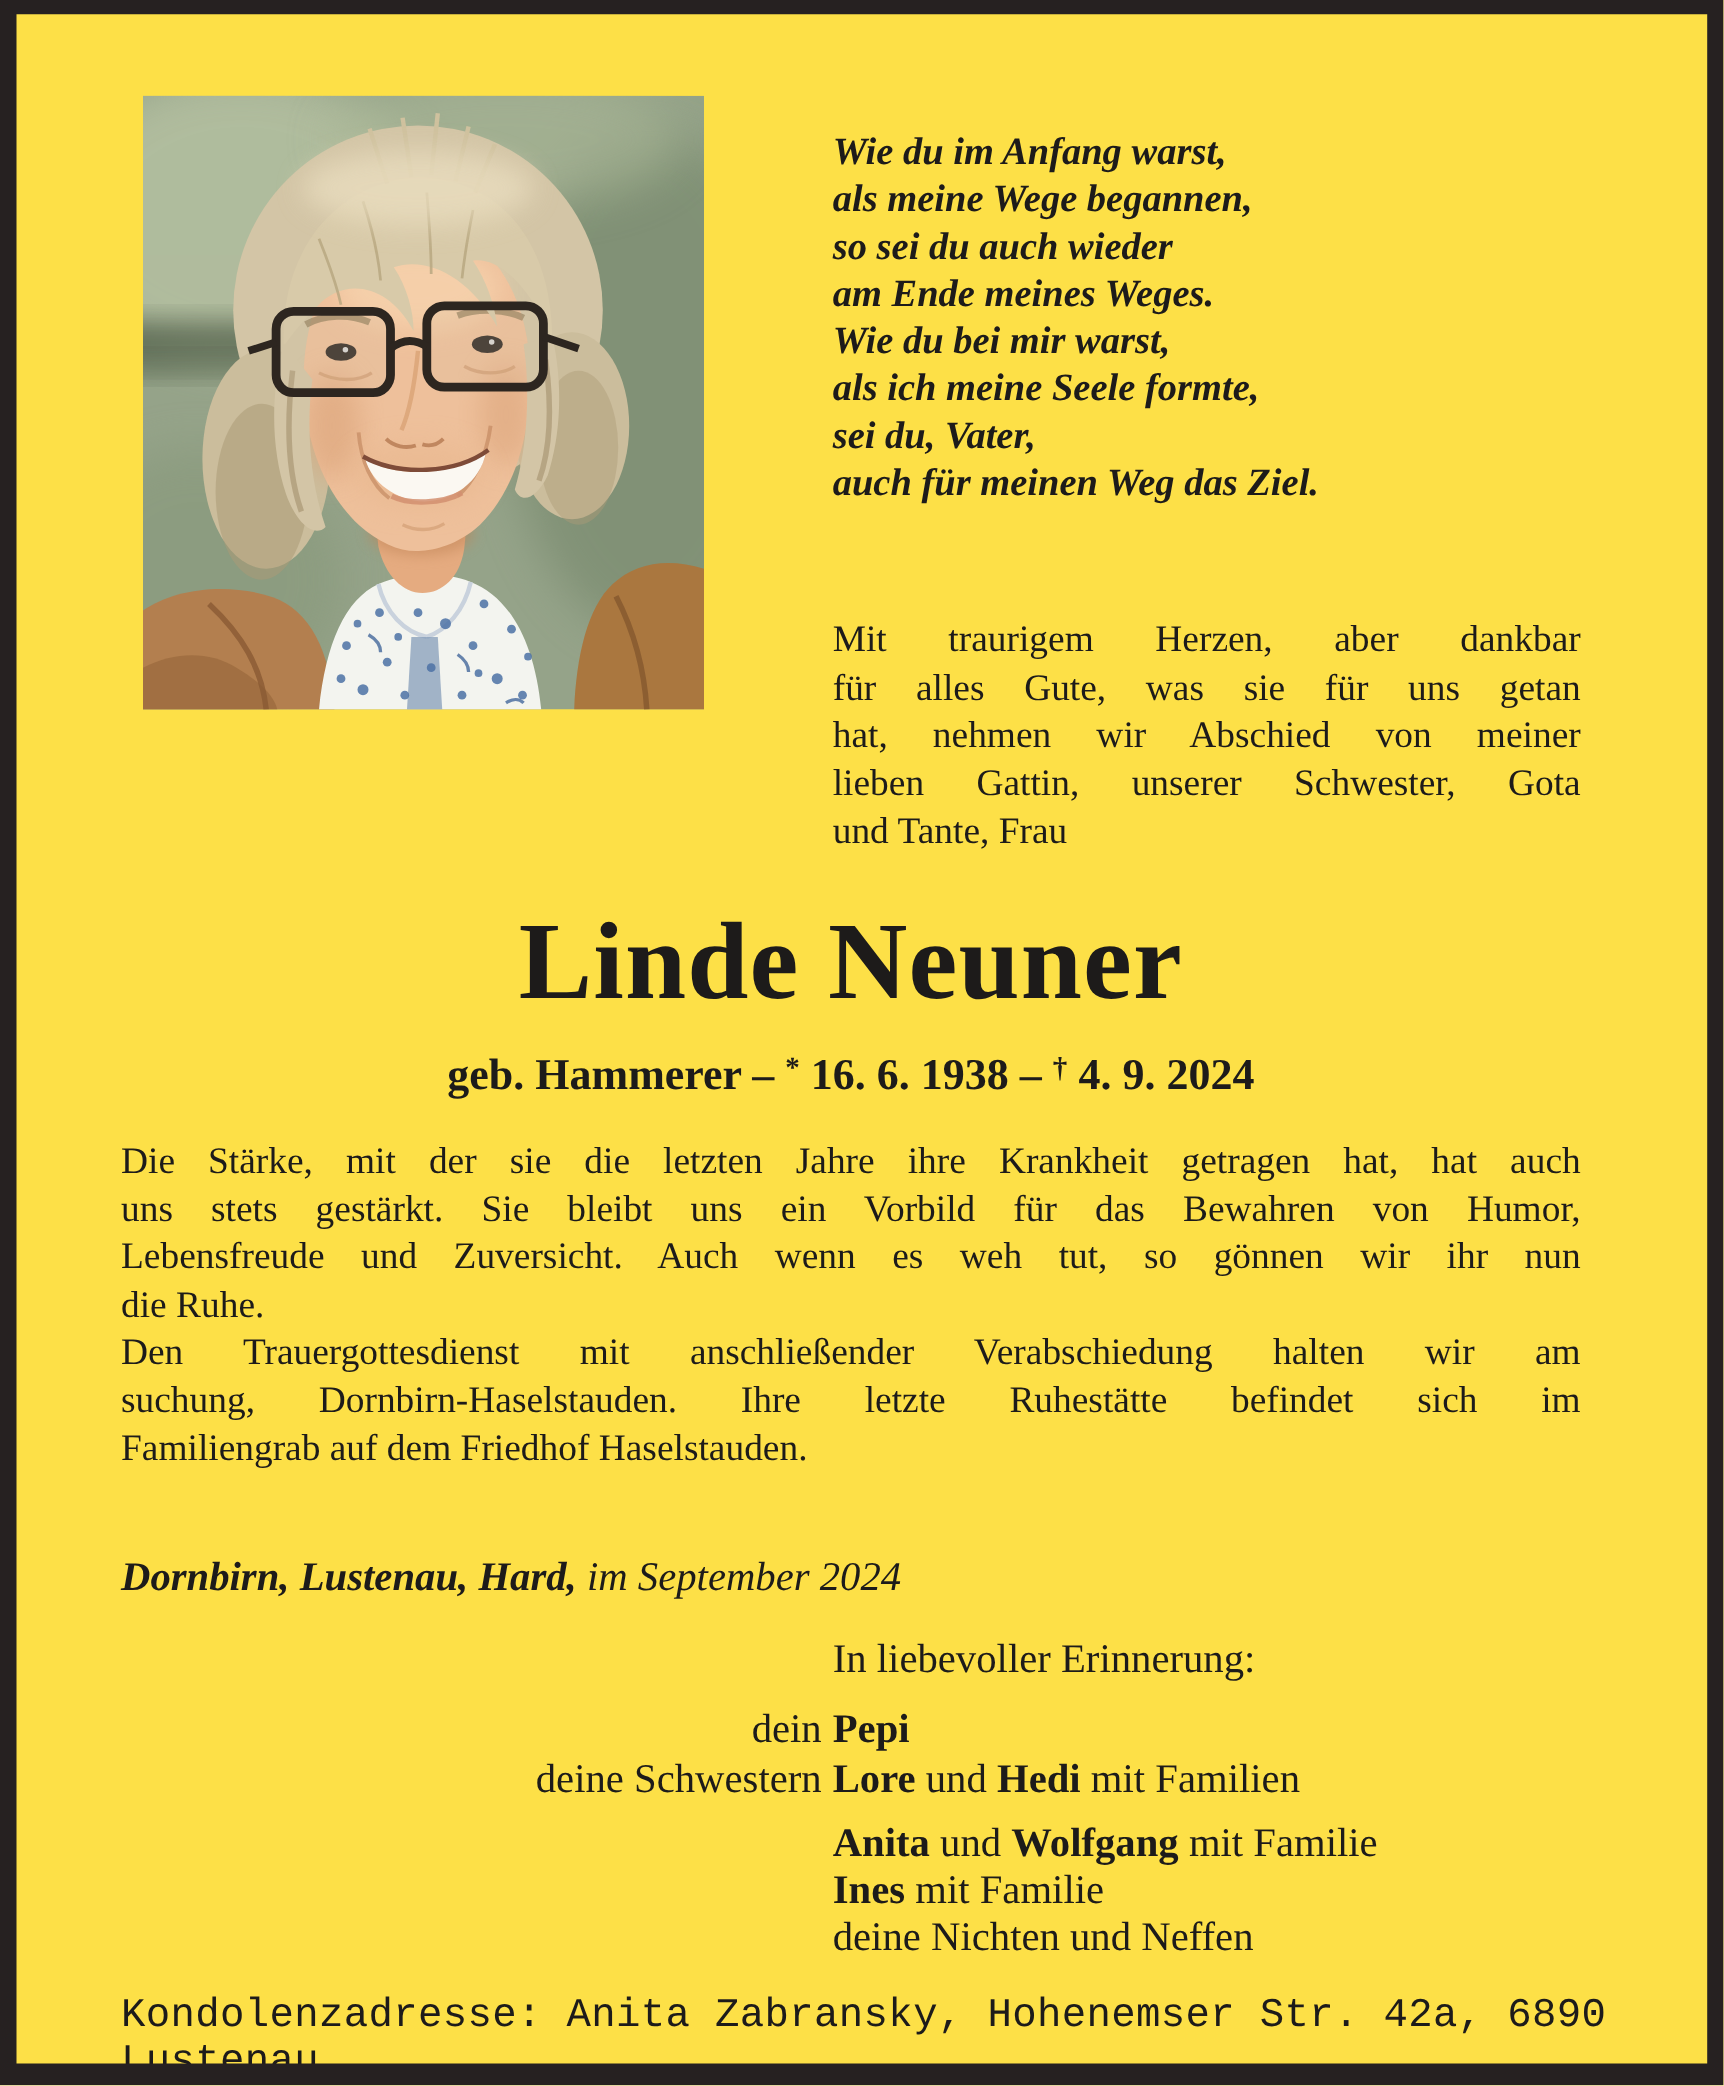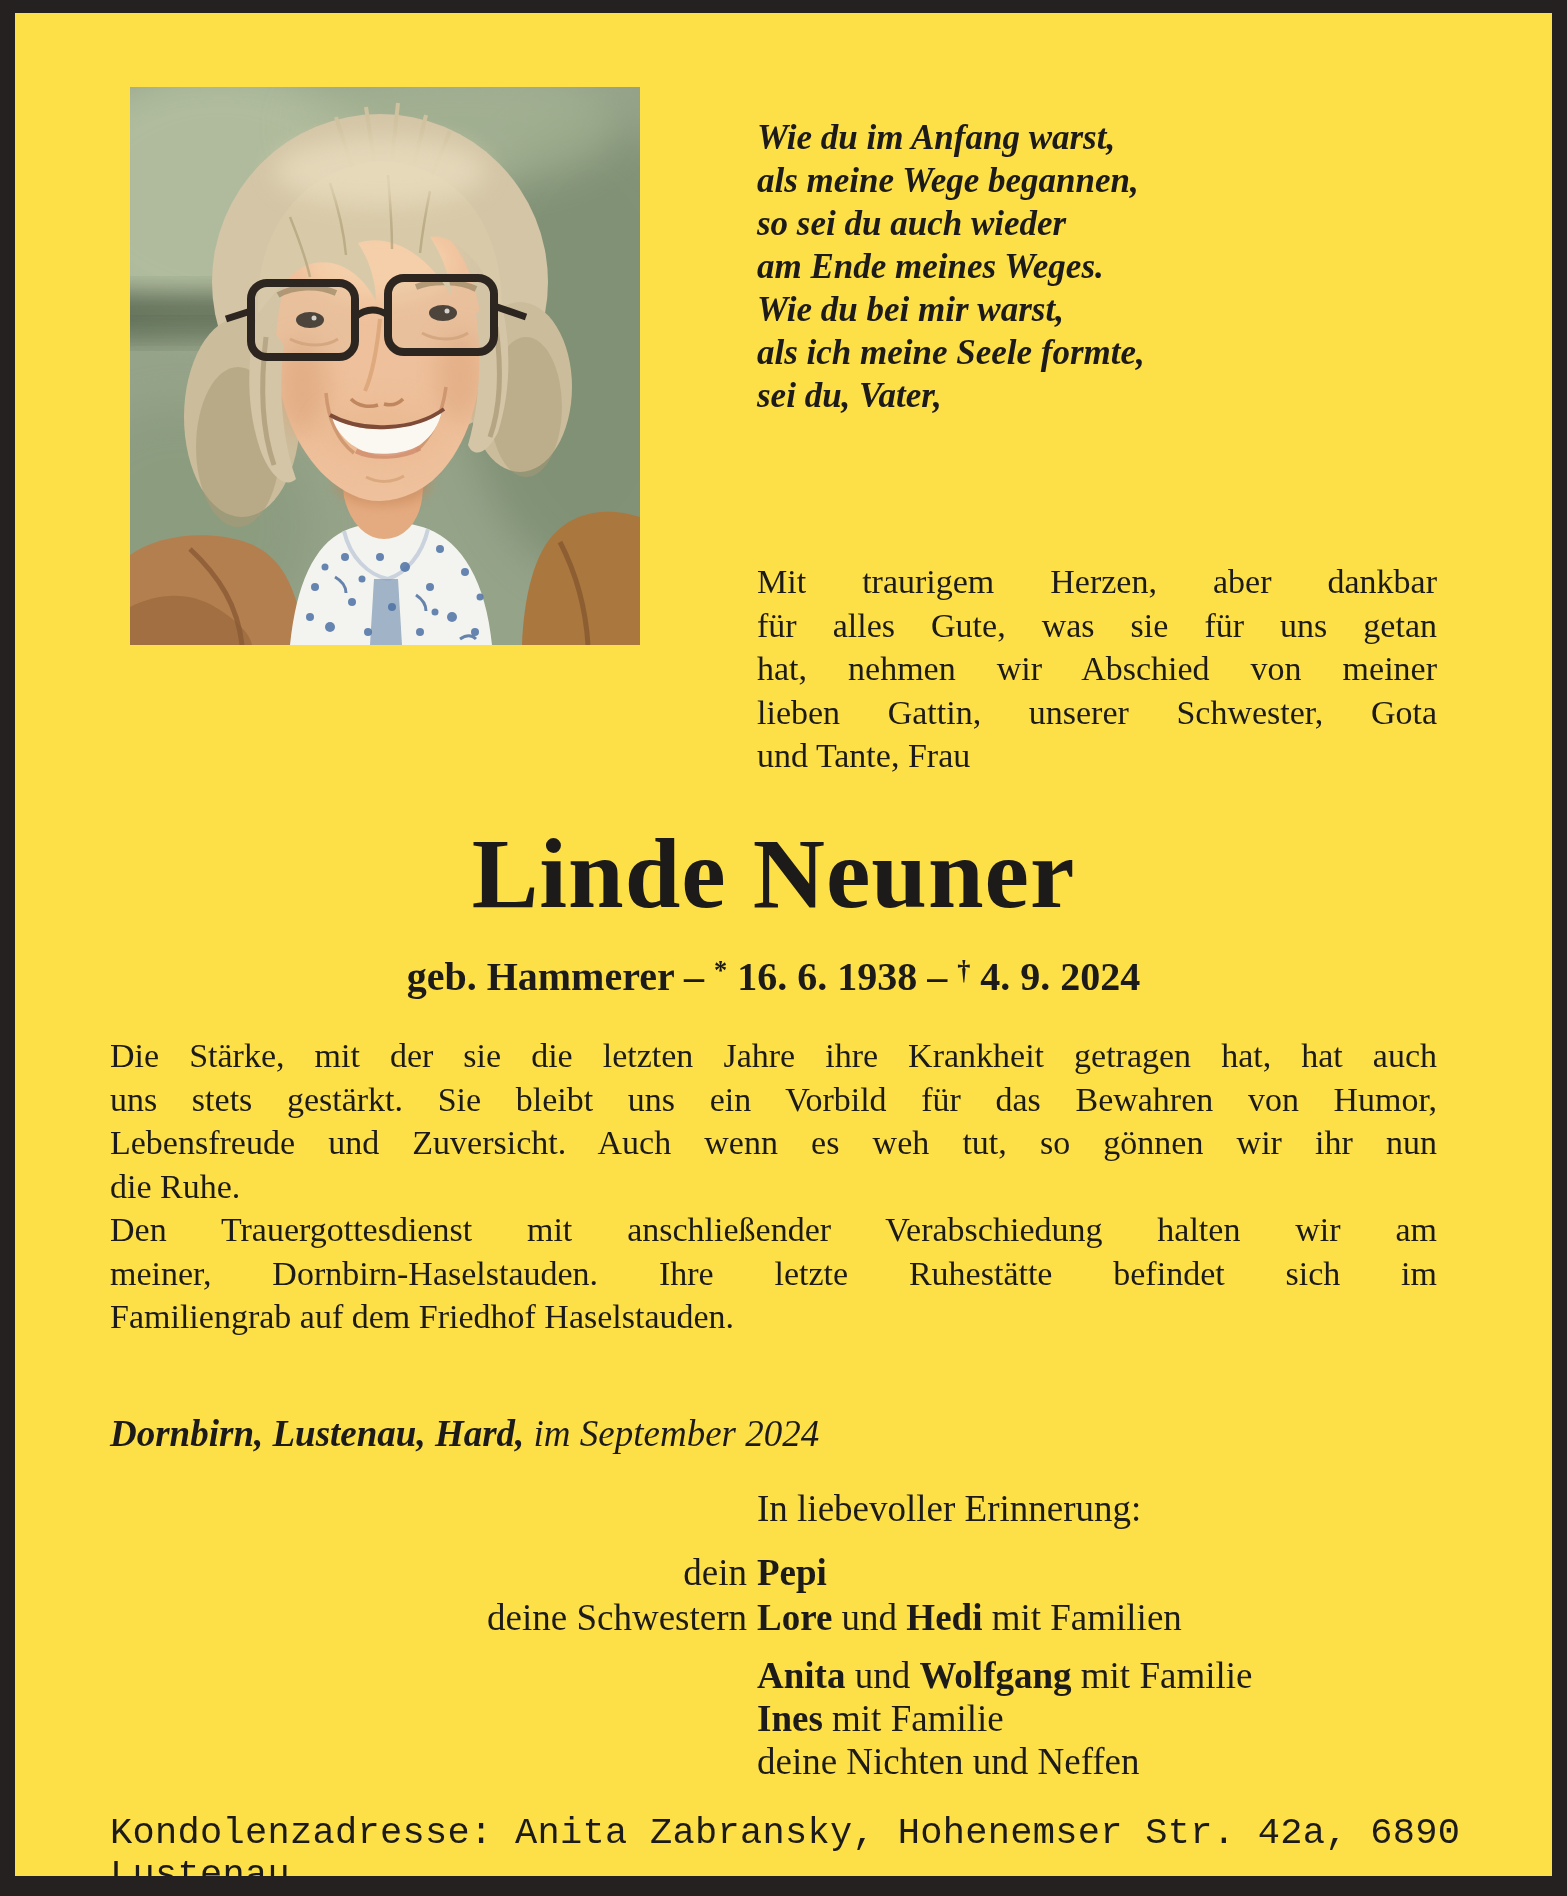--- a/index.html
+++ b/index.html
@@ -165,41 +165,42 @@
   </div>
 
   <div class="poem">
       <div class="line">Wie du im Anfang warst,</div>
       <div class="line">als meine Wege begannen,</div>
       <div class="line">so sei du auch wieder</div>
       <div class="line">am Ende meines Weges.</div>
       <div class="line">Wie du bei mir warst,</div>
       <div class="line">als ich meine Seele formte,</div>
       <div class="line">sei du, Vater,</div>
+      <div class="line">auch für meinen Weg das Ziel.</div>
     </div>
 
   <div class="intro">
       <div class="line j">Mit traurigem Herzen, aber dankbar</div>
       <div class="line j">für alles Gute, was sie für uns getan</div>
       <div class="line j">hat, nehmen wir Abschied von meiner</div>
       <div class="line j">lieben Gattin, unserer Schwester, Gota</div>
       <div class="line">und Tante, Frau</div>
     </div>
 
   <h1 class="title">Linde Neuner</h1>
 
   <div class="subtitle"><span>geb. Hammerer – </span><span class="sup">*</span><span> 16. 6. 1938 – </span><span class="sup">†</span><span> 4. 9. 2024</span></div>
 
   <div class="bodytext">
       <div class="line j">Die Stärke, mit der sie die letzten Jahre ihre Krankheit getragen hat, hat auch</div>
       <div class="line j">uns stets gestärkt. Sie bleibt uns ein Vorbild für das Bewahren von Humor,</div>
       <div class="line j">Lebensfreude und Zuversicht. Auch wenn es weh tut, so gönnen wir ihr nun</div>
       <div class="line">die Ruhe.</div>
       <div class="line j">Den Trauergottesdienst mit anschließender Verabschiedung halten wir am</div>
-      <div class="line j">meiner, Dornbirn-Haselstauden. Ihre letzte Ruhestätte befindet sich im</div>
+      <div class="line j">suchung, Dornbirn-Haselstauden. Ihre letzte Ruhestätte befindet sich im</div>
       <div class="line">Familiengrab auf dem Friedhof Haselstauden.</div>
     </div>
 
   <div class="dateline"><span class="b">Dornbirn, Lustenau, Hard,</span><span> im September 2024</span></div>
 
   <div class="mem-heading">In liebevoller Erinnerung:</div>
 
   <div class="mem-row pos-row1">
     <span class="prefix">dein</span><span class="rest"><span class="b">Pepi</span></span>
   </div>

